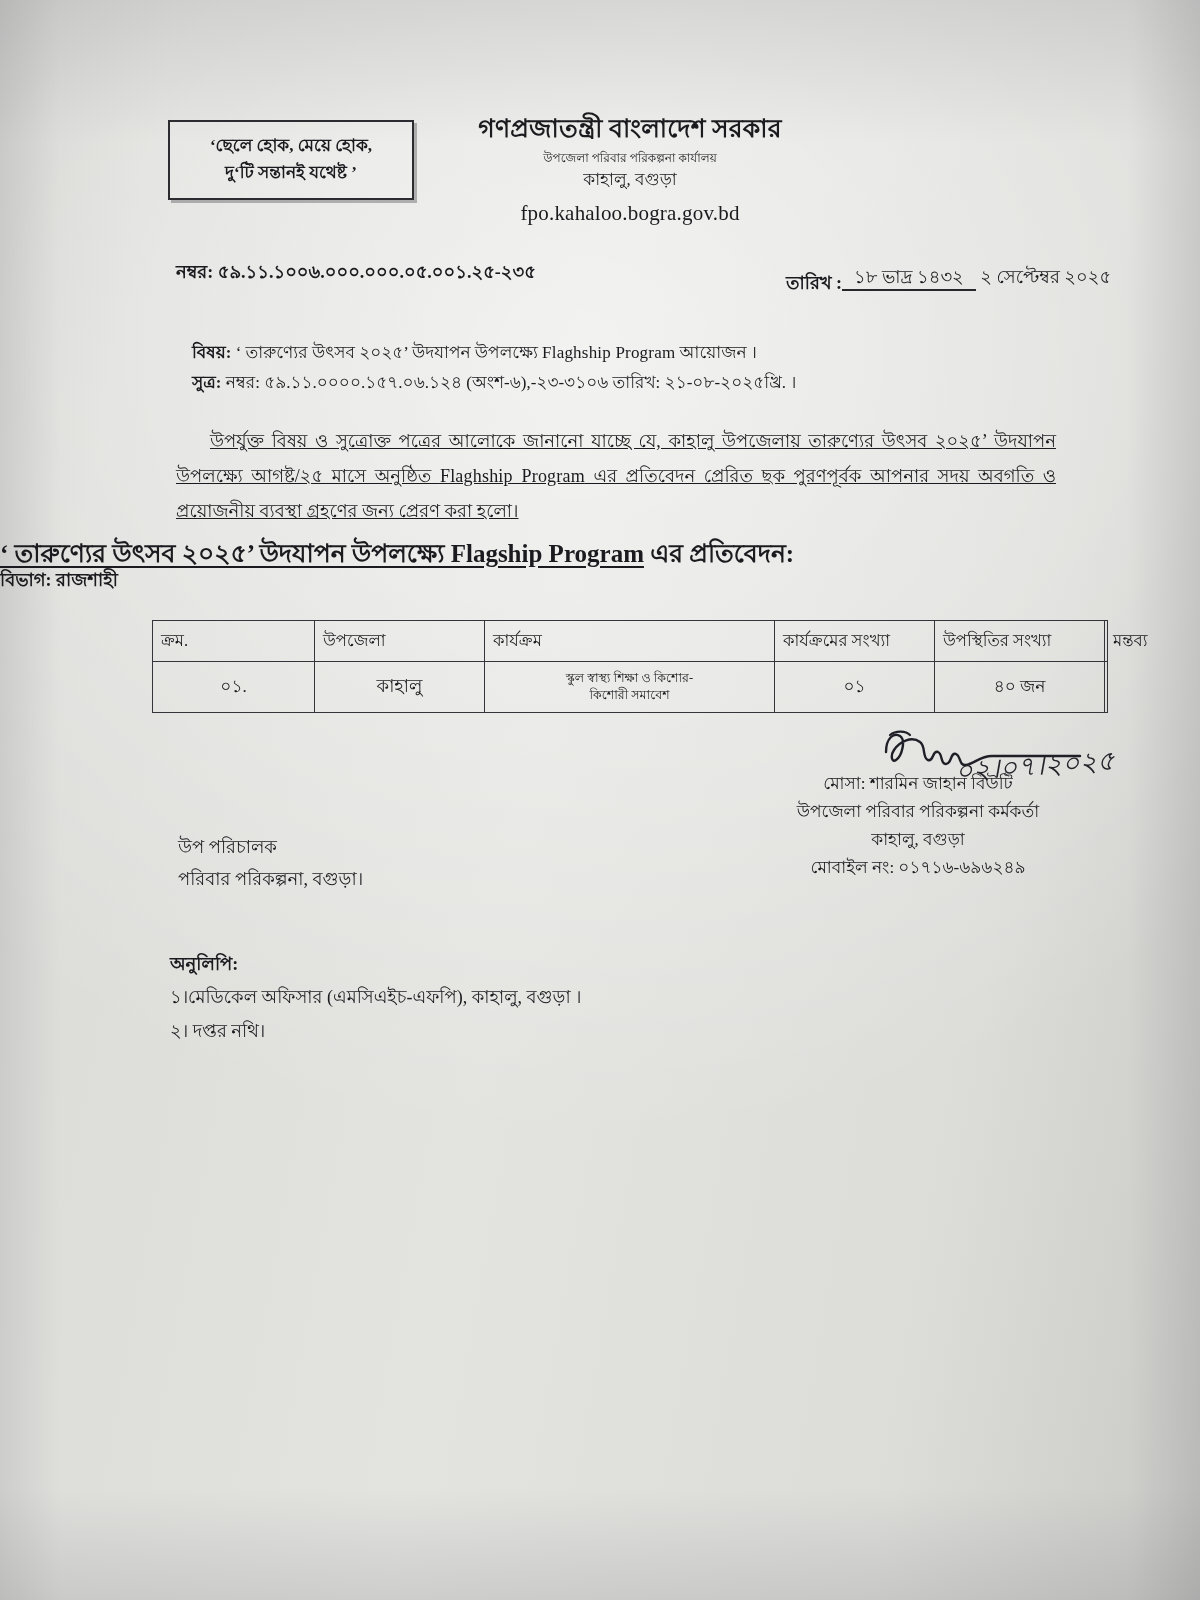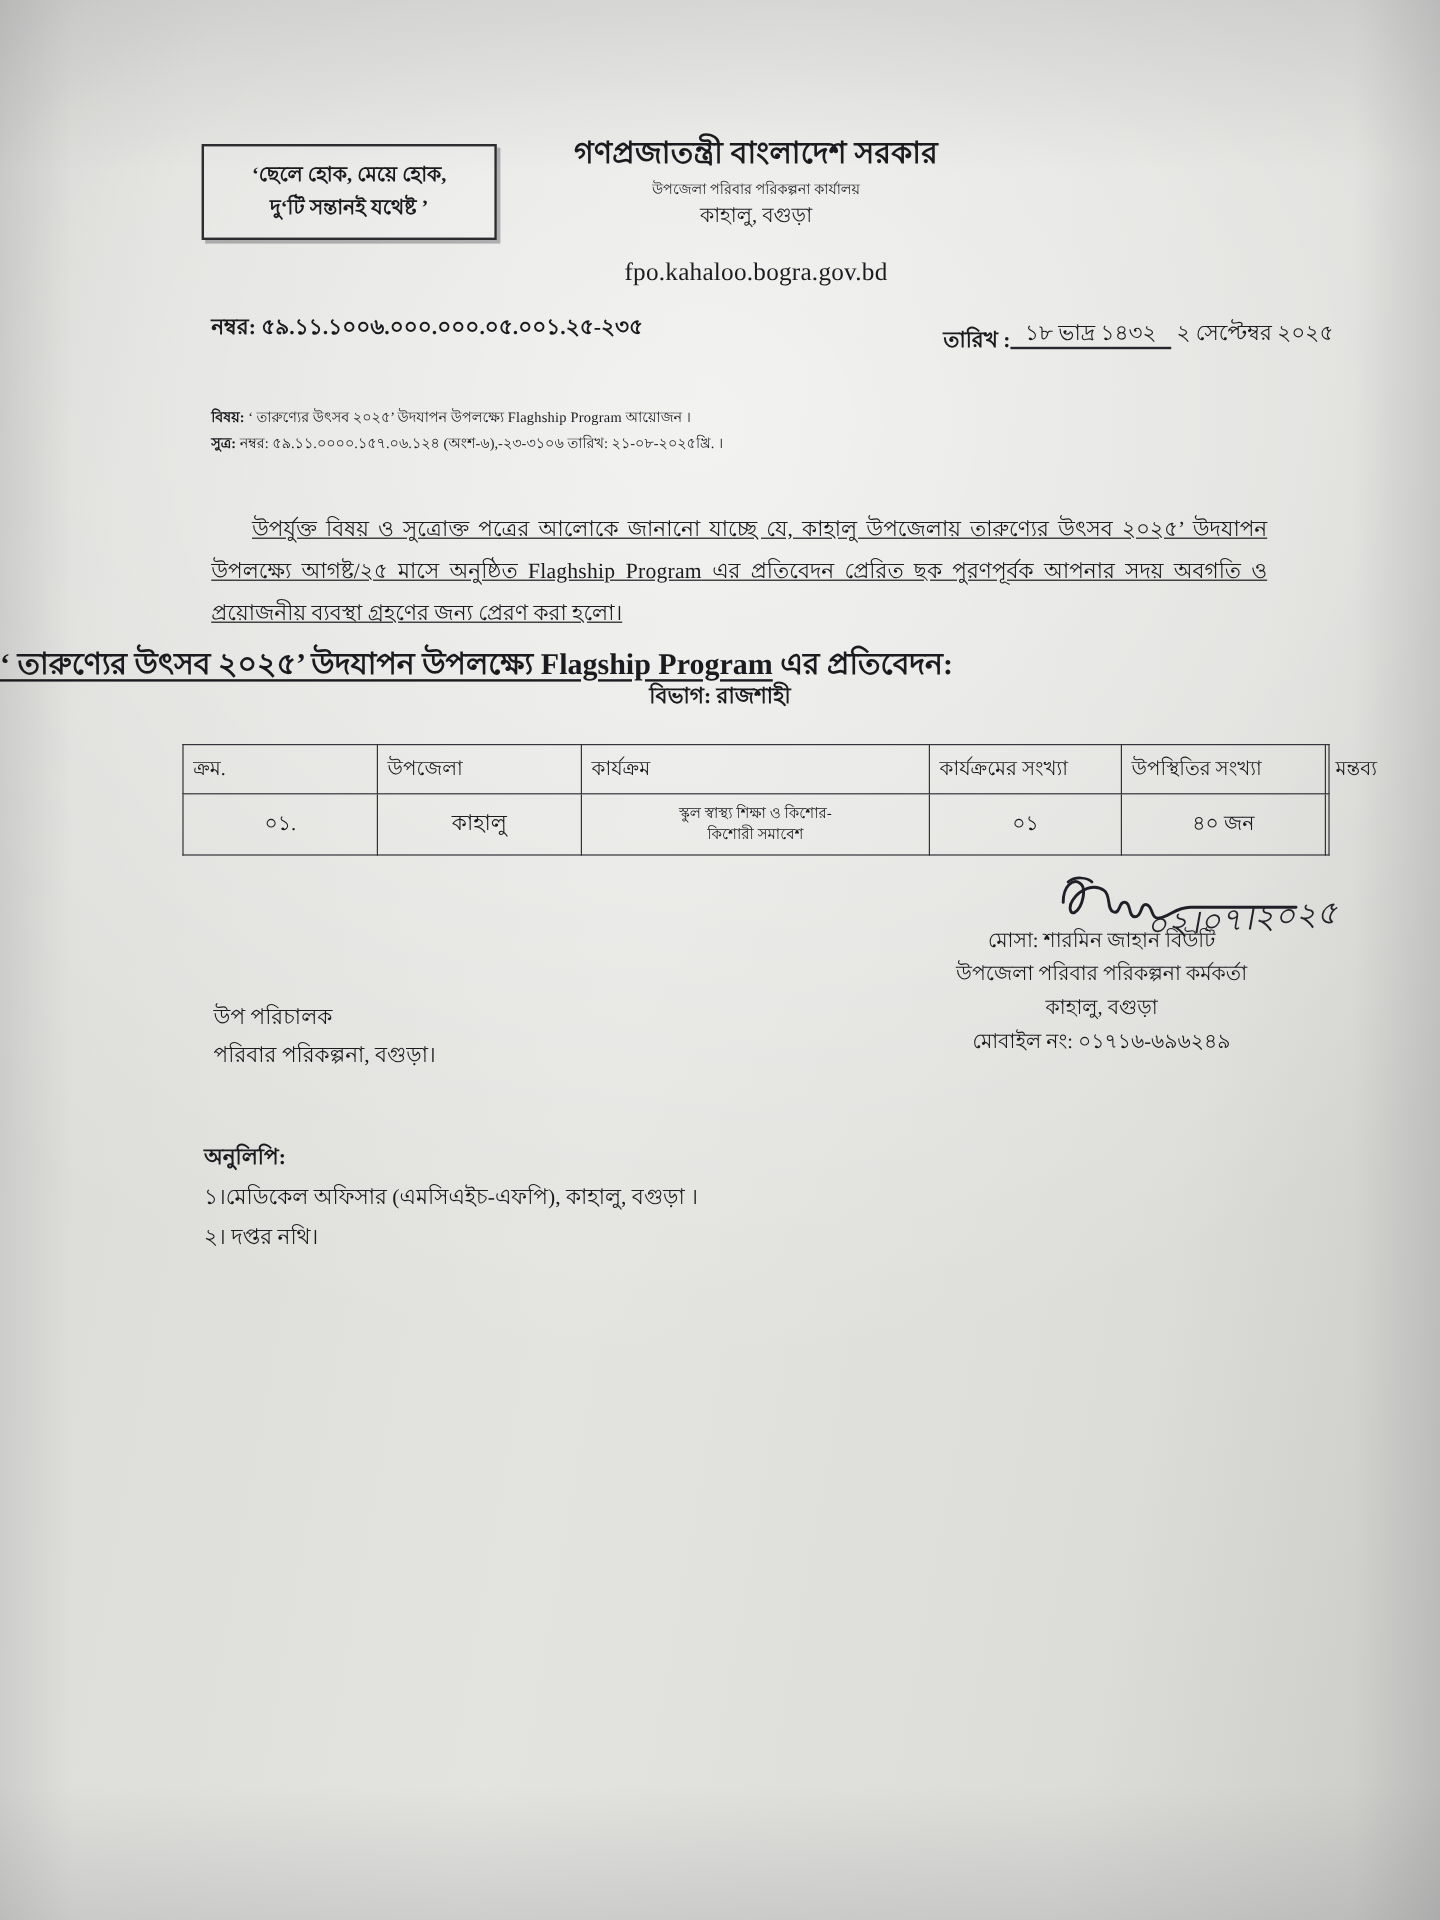--- a/index.html
+++ b/index.html
@@ -71,21 +71,21 @@
   }
   .lh-gov {
     font-size: 25px;
     font-weight: 700;
     letter-spacing: 0.2px;
   }
   .lh-office { font-size: 12px; }
   .lh-place  { font-size: 17px; }
   .lh-url {
     font-size: 21px;
-    margin-top: 16px;
+    margin-top: 3px;
     letter-spacing: 0.3px;
   }
 
   
   .memo-no {
     position: absolute;
     left: 176px;
     top: 258px;
     font-size: 18px;
     font-weight: 600;
@@ -106,25 +106,25 @@
   .date-bn {
     padding: 0 12px 2px;
     border-bottom: 2px solid #26262b;
     white-space: nowrap;
   }
   .date-en { padding-top: 2px; white-space: nowrap; }
 
   
   .subject-block {
     position: absolute;
-    left: 176px;
+    left: 192px;
     top: 338px;
     width: 870px;
     line-height: 1.75;
-    font-size: 12px;
+    font-size: 17px;
   }
   .subject-block .k { font-weight: 700; }
   .latin { font-family: "Liberation Serif", serif; letter-spacing: 0.2px; }
 
   
   .body-para {
     position: absolute;
     left: 176px;
     top: 424px;
     width: 880px;
@@ -143,21 +143,20 @@
     width: 1200px;
     font-size: 25px;
     font-weight: 600;
   }
   .report-title .u { text-decoration: underline; text-underline-offset: 4px; }
   .report-sub {
     position: absolute;
     left: 0;
     top: 566px;
     width: 1200px;
-    text-align: center;
     font-size: 18px;
     font-weight: 600;
   }
 
   
   .report-table {
     position: absolute;
     left: 152px;
     top: 620px;
     width: 956px;

